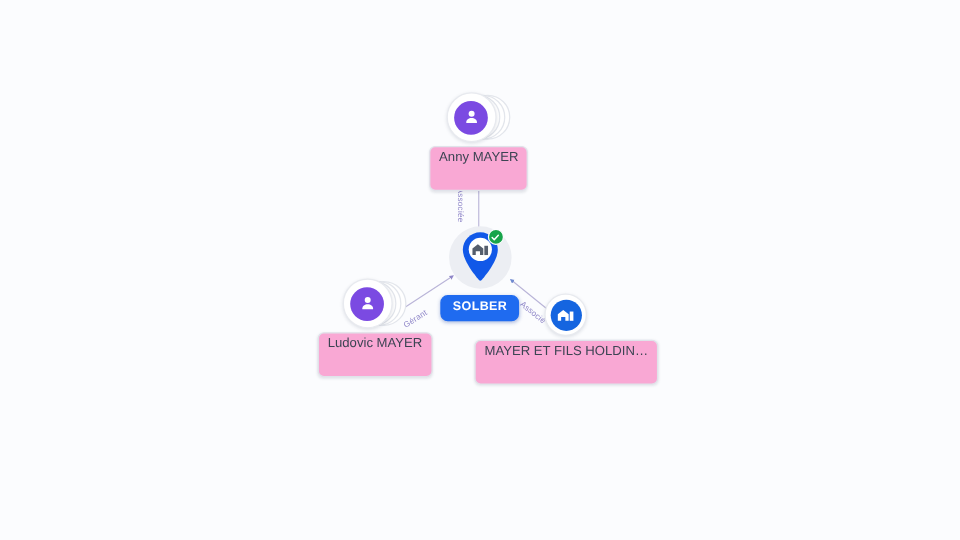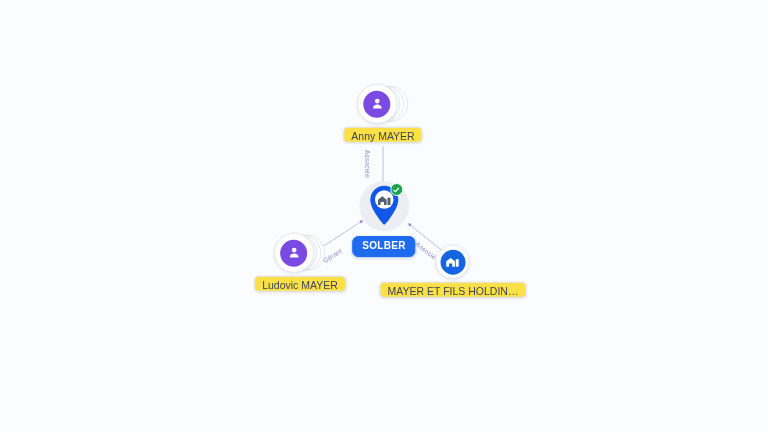--- a/index.html
+++ b/index.html
@@ -149,24 +149,24 @@
     box-sizing: border-box;
     display: flex;
     align-items: center;
     justify-content: center;
   }
   .verified-badge svg { display: block; }
 
   
   .node-label {
     margin-top: 3px;
-    background: #fde047;
+    background: #f9a8d4;
     border: 1px solid #e0e3ea;
     border-radius: 5px;
-    padding: 3px 7px 0 7px;
+    padding: 3px 7px 20px 7px;
     font-size: 10.5px;
     line-height: 1;
     color: #3c4453;
     white-space: nowrap;
     box-shadow: 0 1px 2px rgba(25,35,70,.10);
   }
   .node-label.primary {
     background: #1f6bf0;
     border-color: #1f6bf0;
     color: #ffffff;

